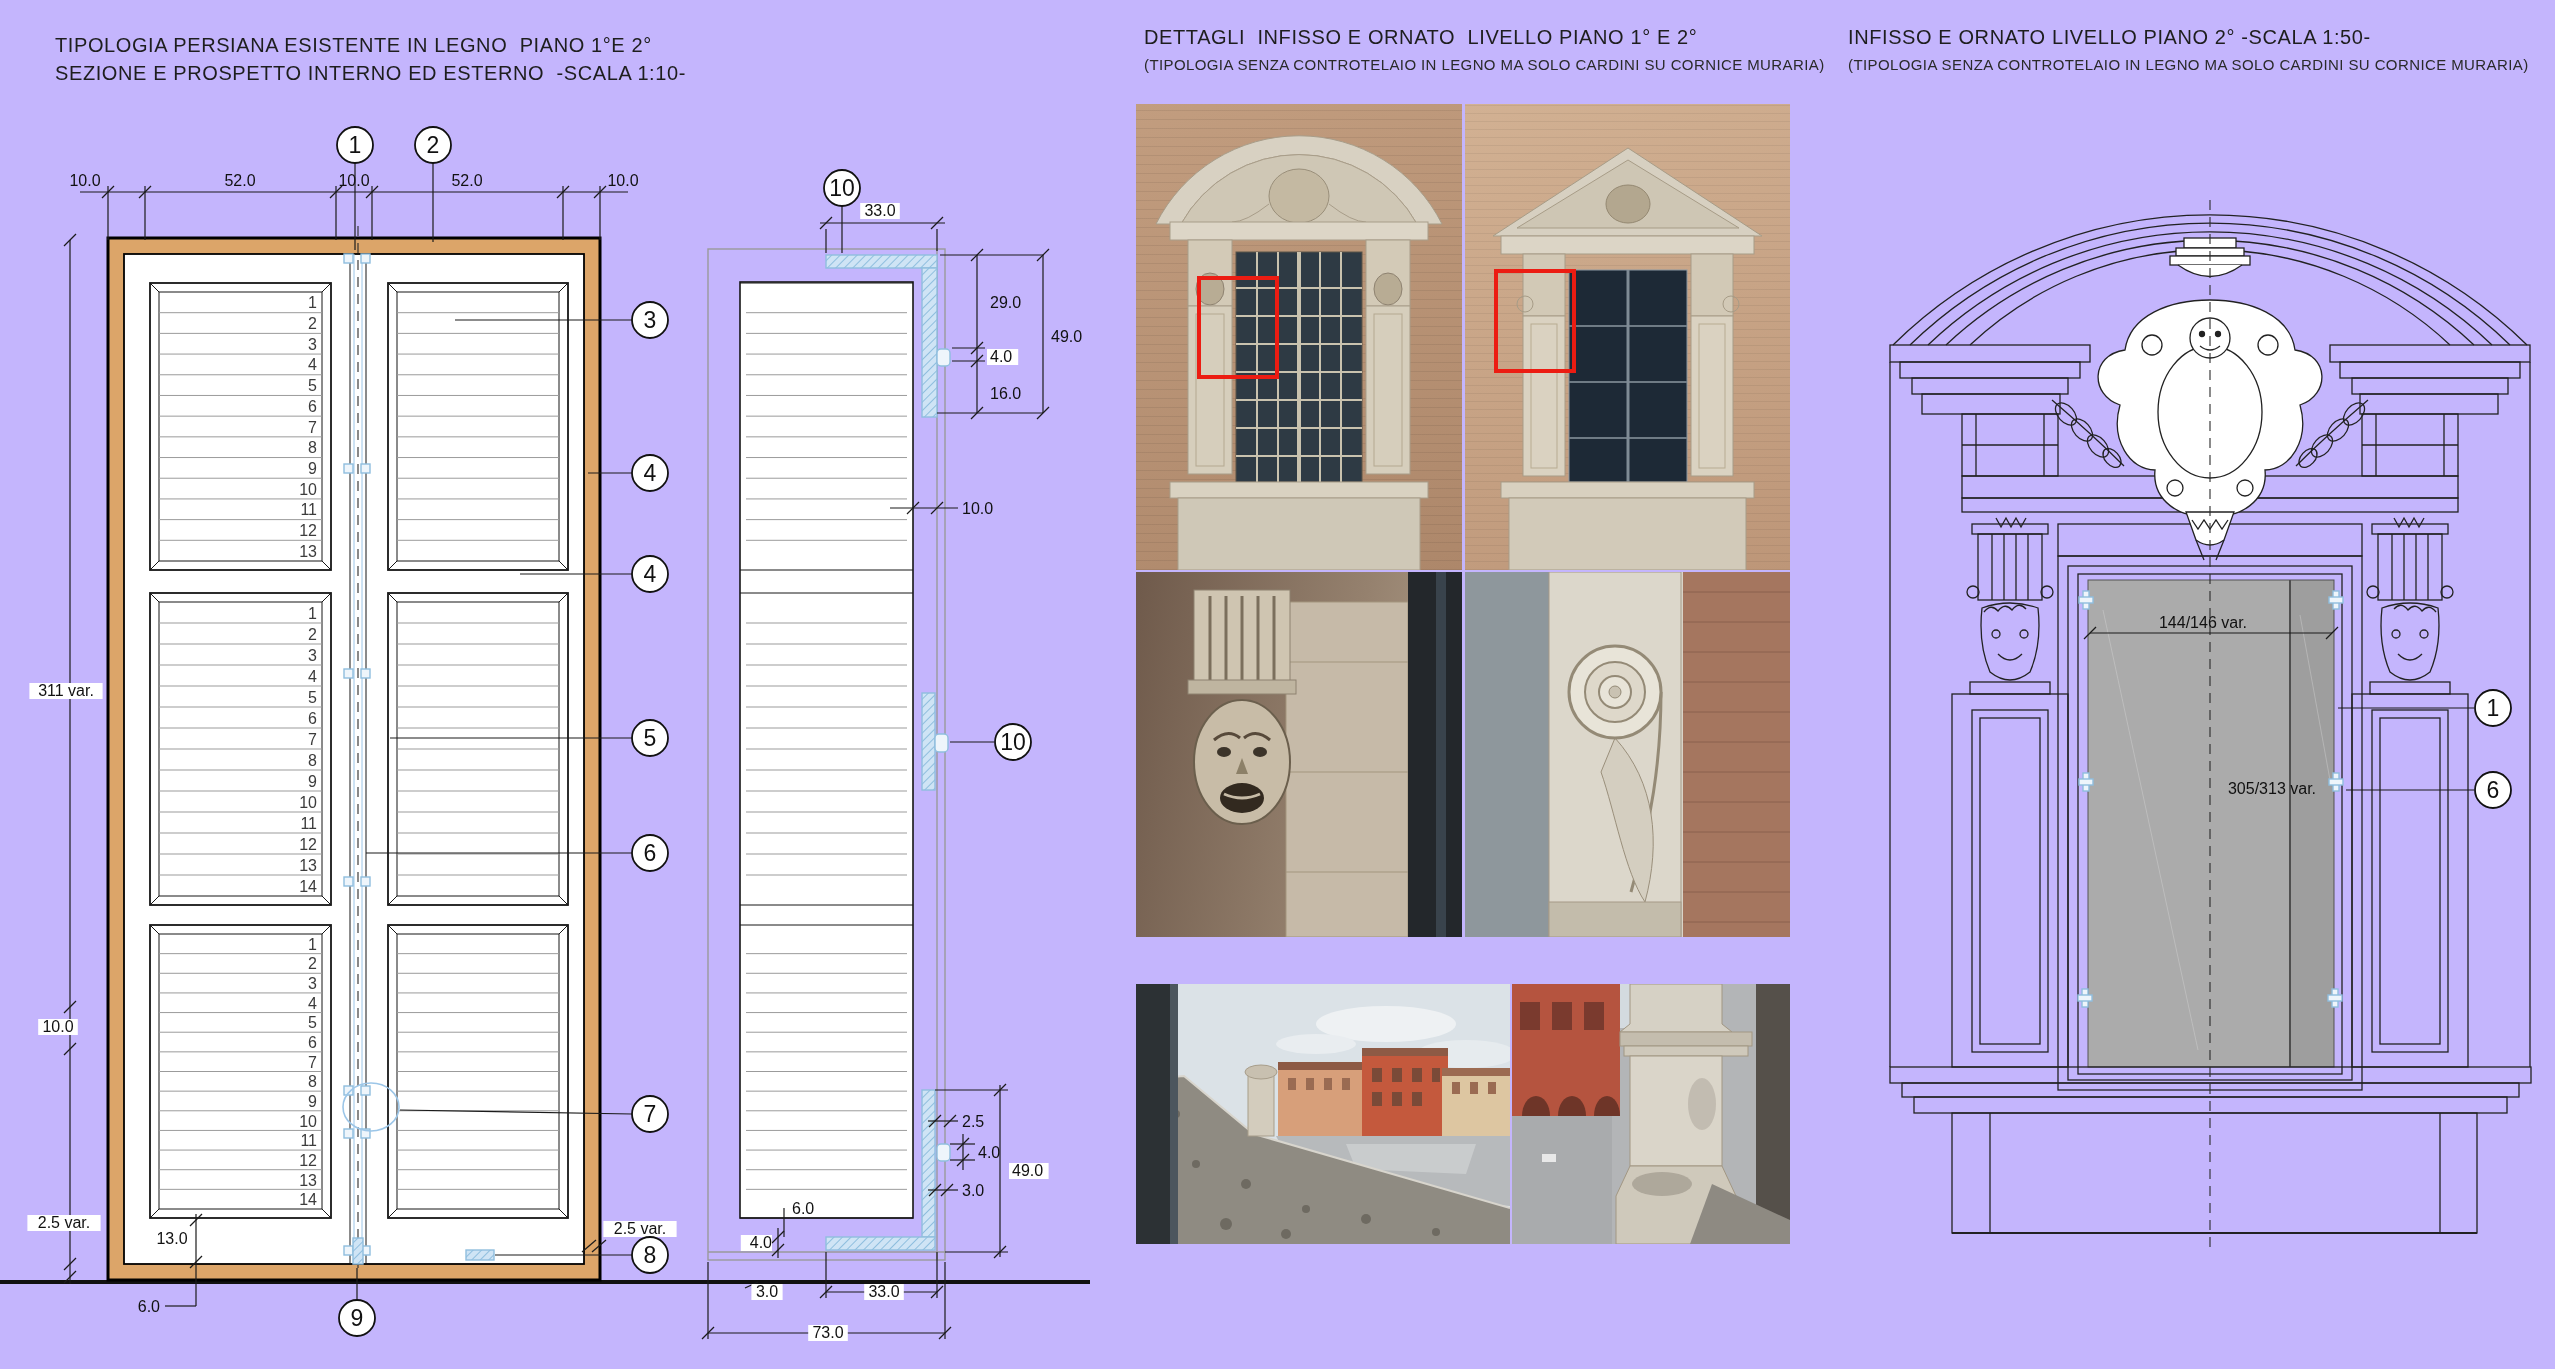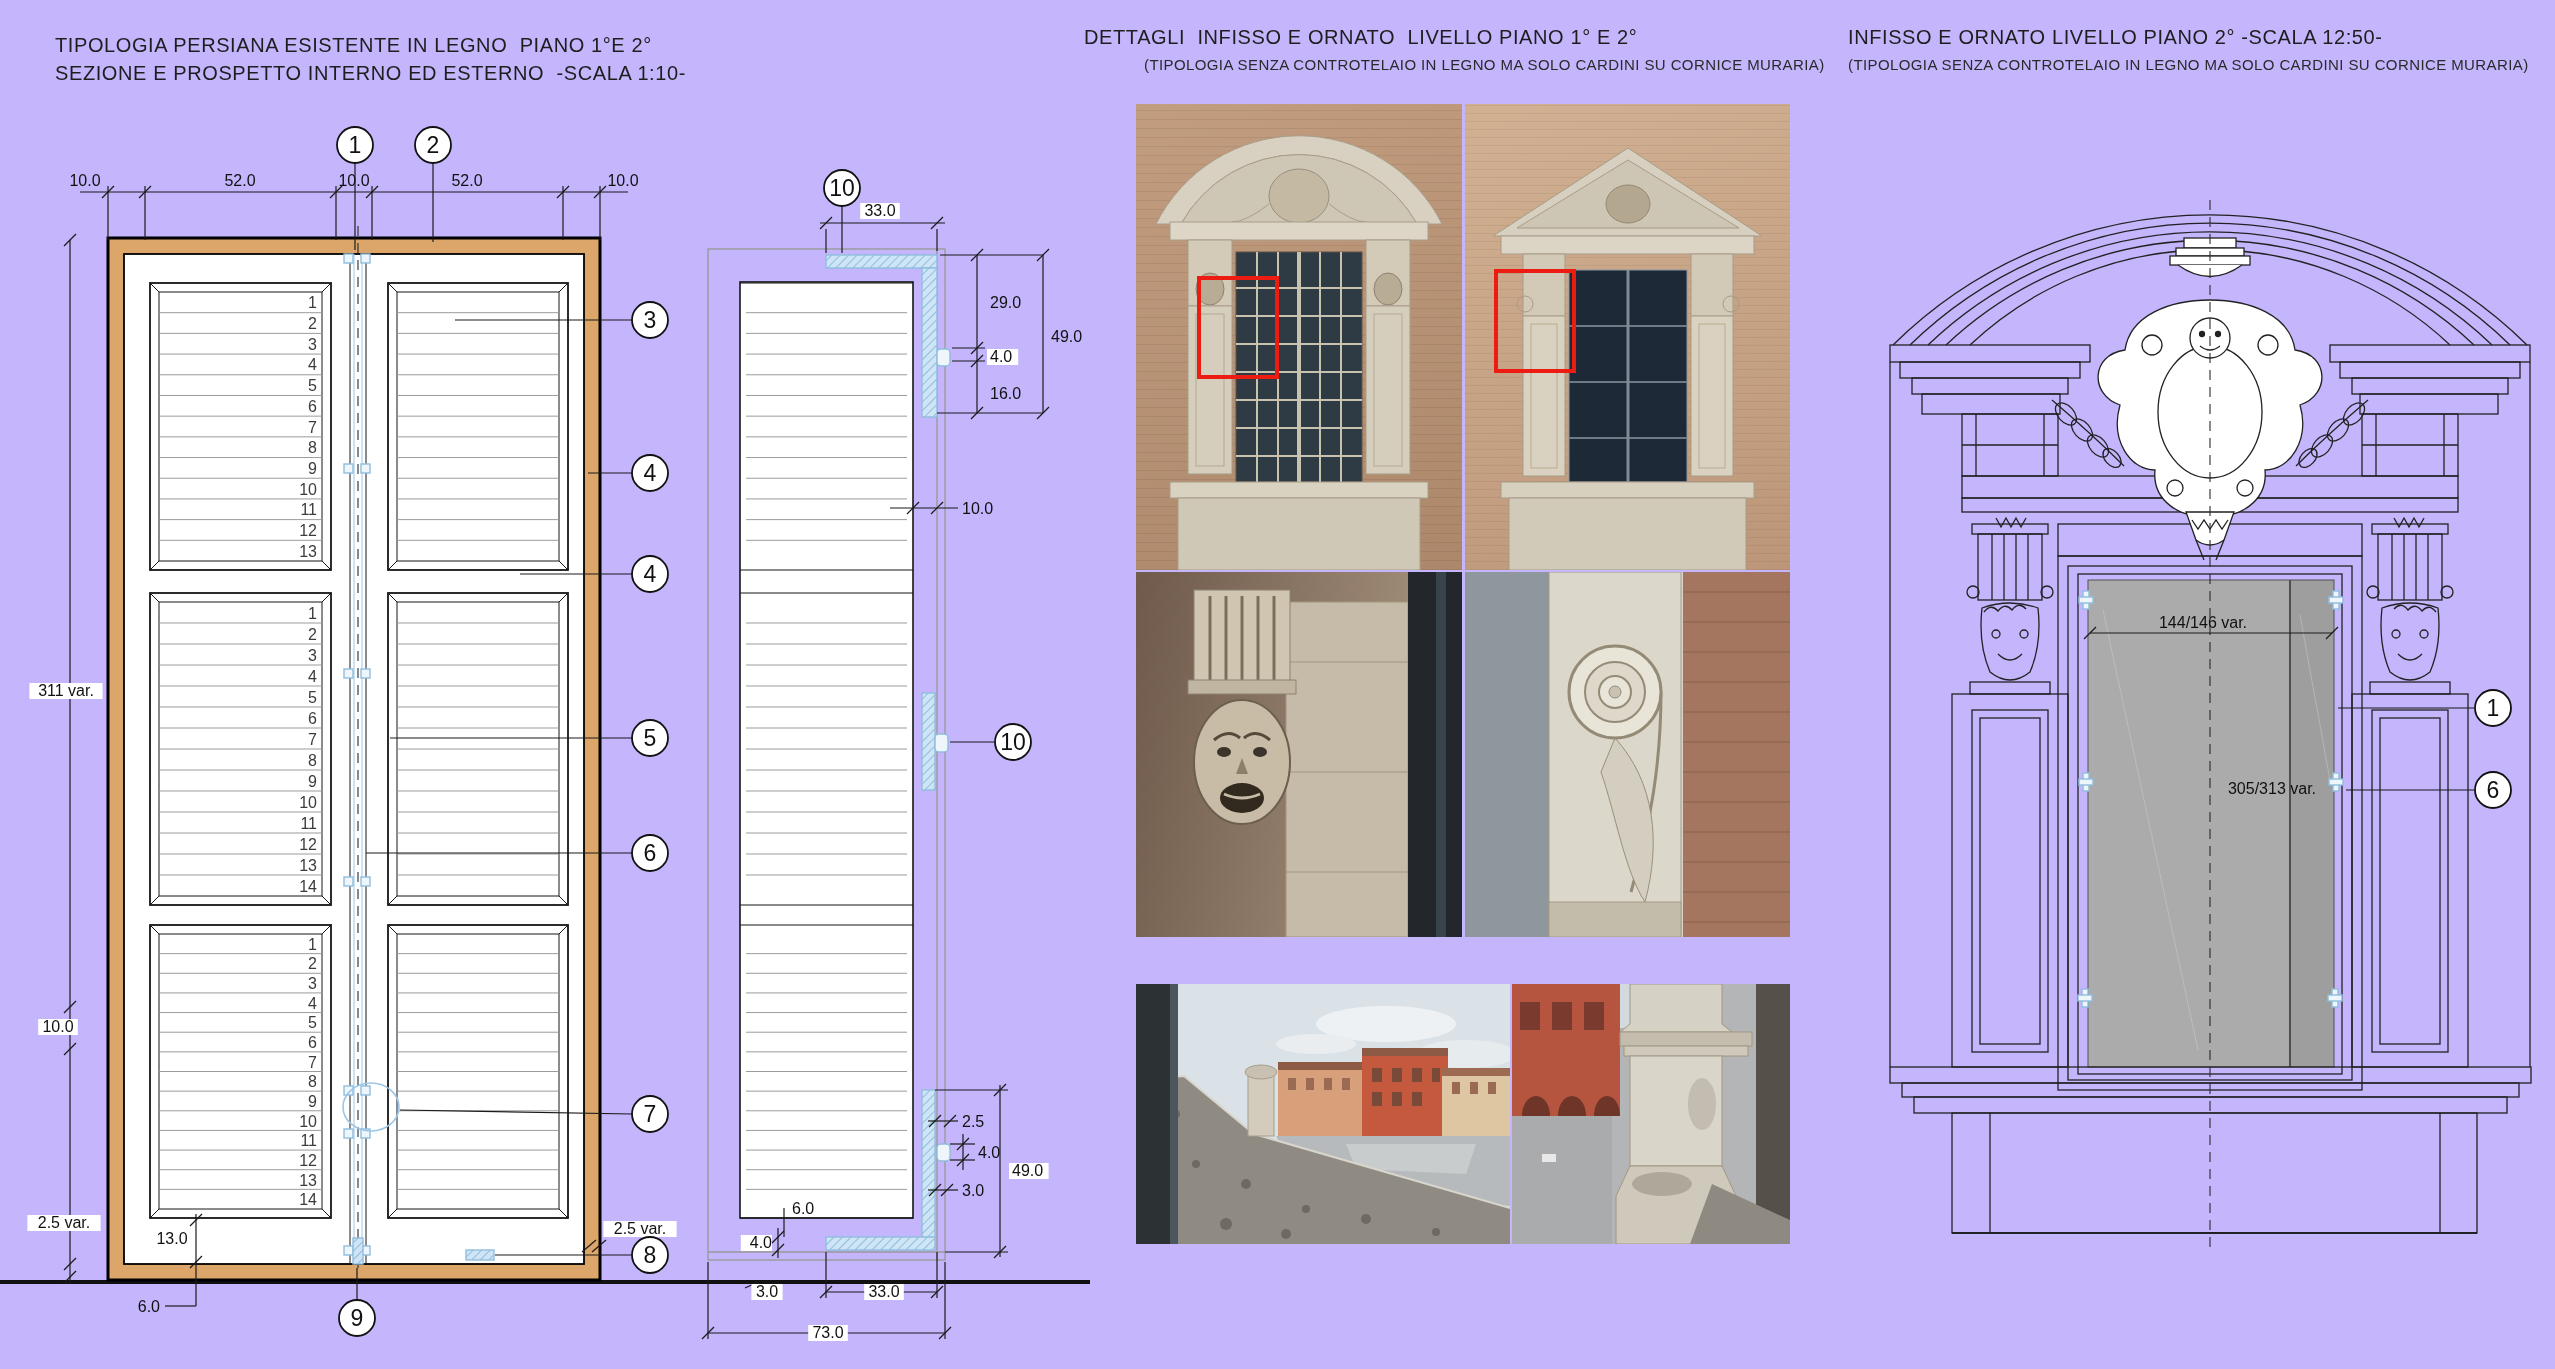--- a/index.html
+++ b/index.html
@@ -34,23 +34,23 @@
   .ph6{background:#b3b5b7;}
   .redbox{position:absolute;border:4px solid var(--red);background:transparent;}
 </style>
 </head>
 <body>
 
 <div class="sheet">
 
   <div class="title" style="left:55px;top:34px">TIPOLOGIA PERSIANA ESISTENTE IN LEGNO  PIANO 1°E 2°</div>
   <div class="title" style="left:55px;top:62px">SEZIONE E PROSPETTO INTERNO ED ESTERNO  -SCALA 1:10-</div>
-  <div class="title" style="left:1084px;top:26px">DETTAGLI  INFISSO E ORNATO  LIVELLO PIANO 1° E 2°</div>
+  <div class="title" style="left:1144px;top:26px">DETTAGLI  INFISSO E ORNATO  LIVELLO PIANO 1° E 2°</div>
   <div class="subtitle" style="left:1144px;top:56px">(TIPOLOGIA SENZA CONTROTELAIO IN LEGNO MA SOLO CARDINI SU CORNICE MURARIA)</div>
-  <div class="title" style="left:1848px;top:26px">INFISSO E ORNATO LIVELLO PIANO 2° -SCALA 12:50-</div>
+  <div class="title" style="left:1848px;top:26px">INFISSO E ORNATO LIVELLO PIANO 2° -SCALA 1:50-</div>
   <div class="subtitle" style="left:1848px;top:56px">(TIPOLOGIA SENZA CONTROTELAIO IN LEGNO MA SOLO CARDINI SU CORNICE MURARIA)</div>
 
   <svg id="svgLeft" width="1100" height="1369" viewBox="0 0 1100 1369">
     <defs>
       <pattern id="hatch" width="6" height="6" patternTransform="rotate(45)" patternUnits="userSpaceOnUse">
         <rect width="6" height="6" fill="var(--hatchfill)"></rect>
         <line x1="0" y1="0" x2="0" y2="6" stroke="var(--hatchline)" stroke-width="2"></line>
       </pattern>
     </defs>
 

